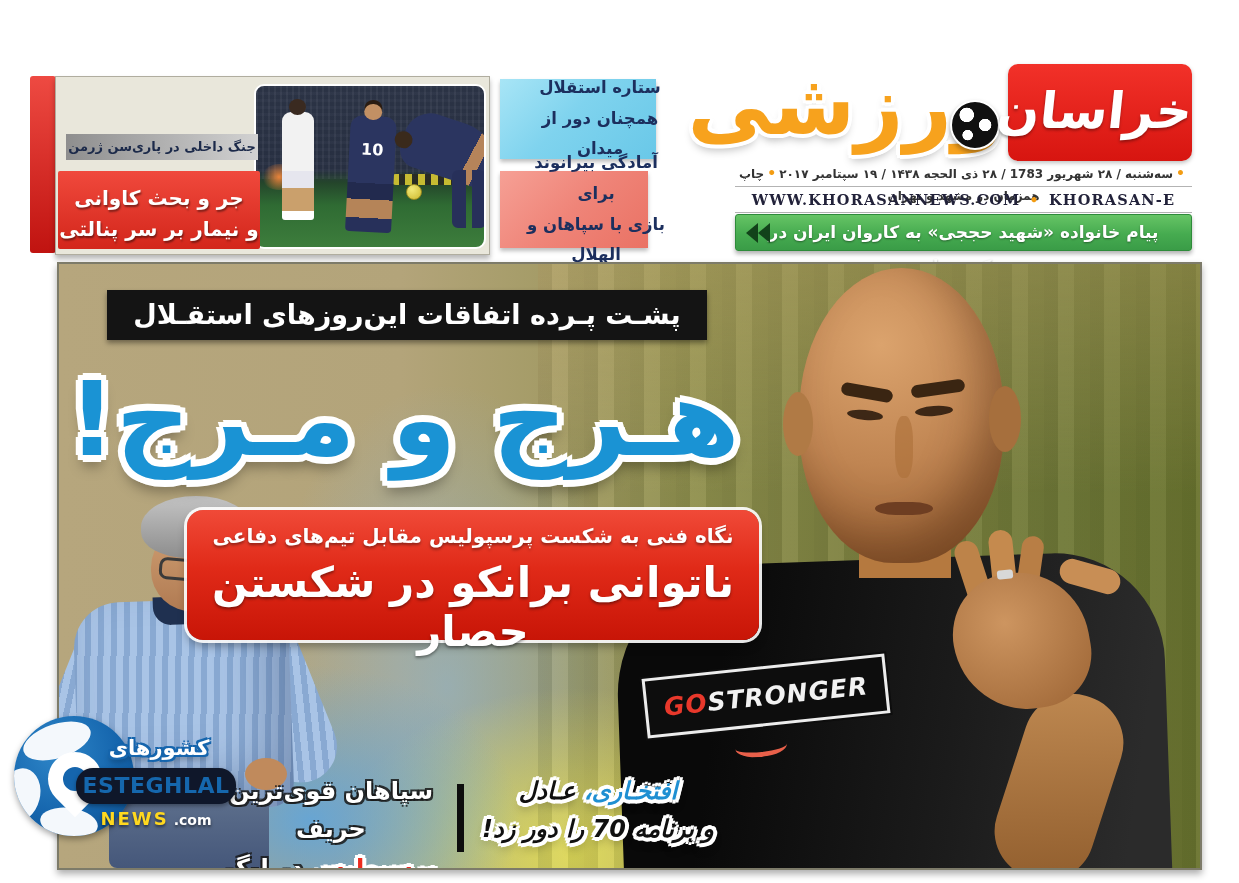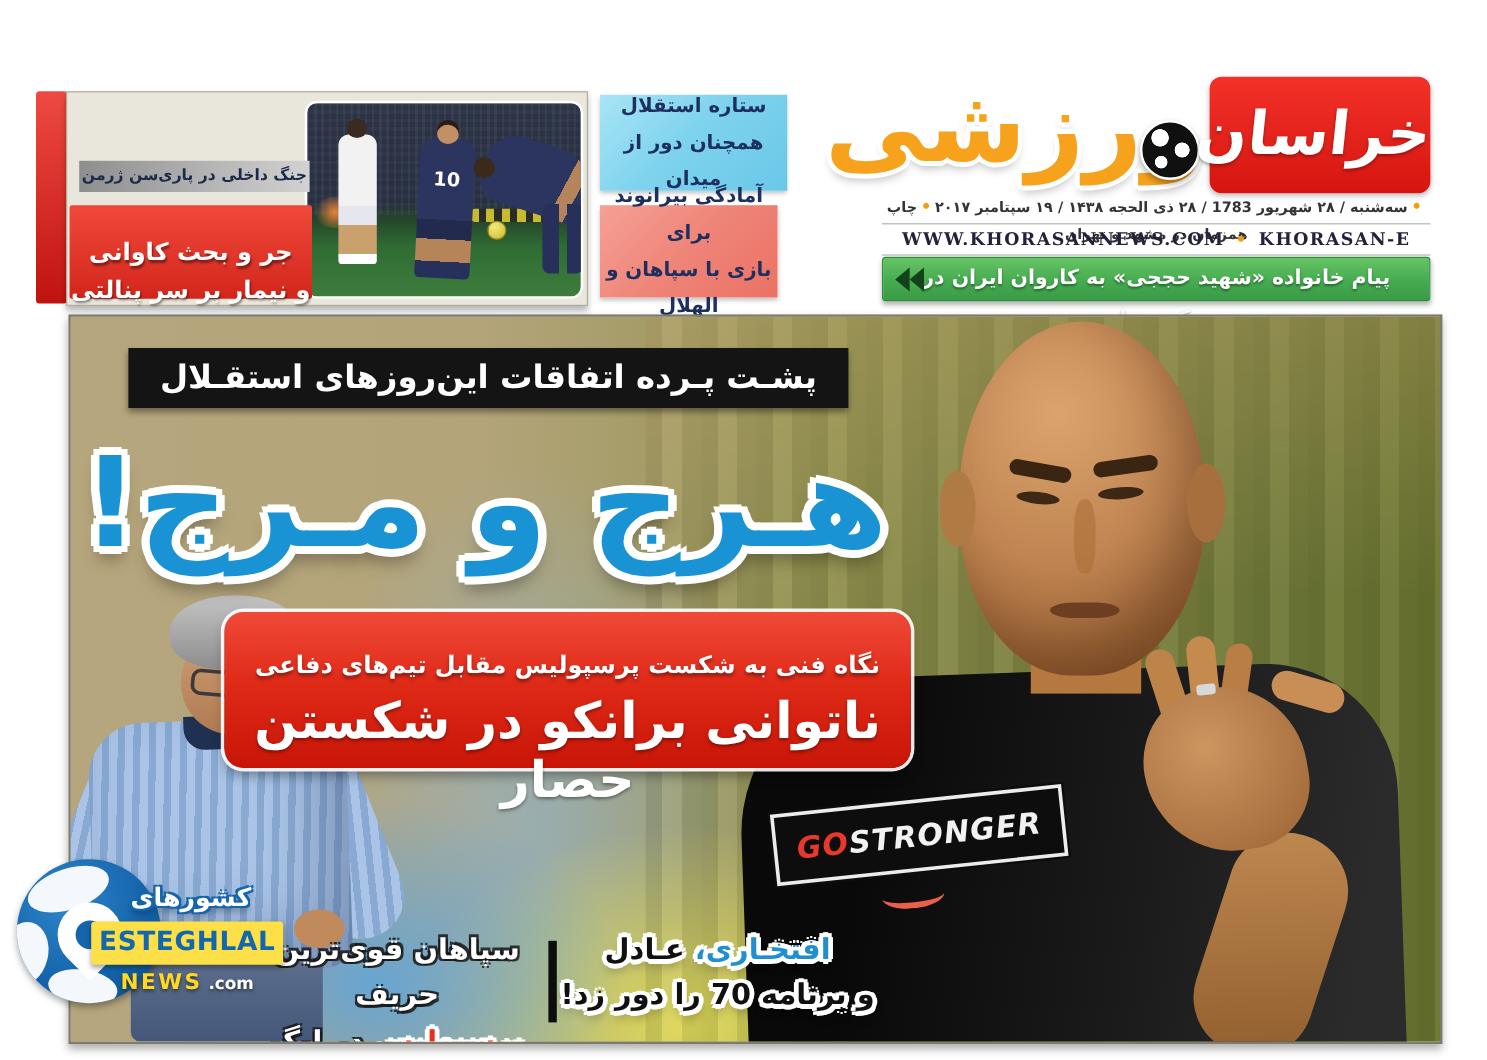--- a/index.html
+++ b/index.html
@@ -39,31 +39,31 @@
   .player-cavani:after{content:"";position:absolute;left:-8px;top:26px;width:18px;height:17px;
      border-radius:50%;background:#3a2a1c;}
   .cavani-legs{left:196px;top:84px;width:34px;height:58px;border-radius:6px;
      background:linear-gradient(90deg,#27305a 0 40%,transparent 40% 60%,#27305a 60%);}
   .ball-dot{left:150px;top:98px;width:14px;height:14px;border-radius:50%;
      background:radial-gradient(circle at 35% 30%,#f4ea7a,#cdb92e);border:1px solid #9a8a20;}
   .psg-kicker{left:10px;top:57px;width:192px;height:26px;line-height:26px;text-align:center;
      background:linear-gradient(90deg,#8e8e8e,#d2d2d2);color:#1c2a4a;font-size:13px;font-weight:bold;}
   .psg-headline{left:2px;top:94px;width:202px;height:78px;border-radius:2px;text-align:center;
      background:linear-gradient(180deg,#f0493c,#d3261b);color:#fff;font-weight:bold;font-size:20px;
-     line-height:1.55;padding-top:24px;box-sizing:border-box;text-shadow:1px 2px 2px rgba(0,0,0,.45);}
+     line-height:1.55;padding-top:12px;box-sizing:border-box;text-shadow:1px 2px 2px rgba(0,0,0,.45);}
 
   
   .box-blue{left:500px;top:79px;width:156px;height:80px;
      background:linear-gradient(135deg,#a8e5f6 0%,#7fd3ee 45%,#69c8e8 100%);
      box-shadow:0 3px 4px rgba(0,0,0,.25);}
   .box-pink{left:500px;top:171px;width:148px;height:77px;
      background:linear-gradient(135deg,#f6a095 0%,#ef8478 50%,#ea7264 100%);
      box-shadow:0 3px 4px rgba(0,0,0,.25);}
   .mid-text{width:100%;height:100%;display:flex;flex-direction:column;justify-content:center;
-     text-align:center;color:#1c2f5e;font-weight:bold;font-size:16.5px;line-height:1.85;}
+     text-align:center;color:#1c2f5e;font-weight:bold;font-size:16.5px;line-height:1.85;margin-left:22px;}
 
   
   .mast-sport{left:728px;top:50px;width:276px;height:114px;line-height:110px;text-align:center;
      color:#f7a21d;font-size:84px;font-weight:900;
      text-shadow:-3px -3px 0 #fff,3px -3px 0 #fff,-3px 3px 0 #fff,3px 3px 0 #fff,
                  -4px 0 0 #fff,4px 0 0 #fff,0 -4px 0 #fff,0 4px 0 #fff,0 6px 8px rgba(0,0,0,.25);}
   .mast-ball{left:950px;top:100px;width:46px;height:46px;border-radius:50%;border:2px solid #fff;
      background:radial-gradient(circle at 32% 28%,#fff 0 7px,transparent 7.5px),
                 radial-gradient(circle at 72% 50%,#fff 0 6px,transparent 6.5px),
                 radial-gradient(circle at 34% 72%,#fff 0 5px,transparent 5.5px),#101010;
@@ -158,31 +158,31 @@
 
   
   .kicker-bar{left:48px;top:26px;width:600px;height:50px;line-height:50px;background:#141414;
      color:#fff;direction:rtl;text-align:center;font-size:27px;font-weight:bold;
      box-shadow:0 3px 5px rgba(0,0,0,.4);}
   .headline{left:0;top:68px;width:690px;height:185px;direction:rtl;text-align:center;
      font-size:104px;font-weight:900;color:#1a93d4;line-height:175px;
      text-shadow:-5px -5px 0 #fff,5px -5px 0 #fff,-5px 5px 0 #fff,5px 5px 0 #fff,
        -7px 0 0 #fff,7px 0 0 #fff,0 -7px 0 #fff,0 7px 0 #fff,0 11px 14px rgba(0,0,0,.35);}
   .red-banner{left:128px;top:246px;width:572px;height:130px;border-radius:16px;direction:rtl;
-     text-align:center;box-sizing:border-box;padding-top:32px;
+     text-align:center;box-sizing:border-box;padding-top:14px;
      background:linear-gradient(180deg,#f04a38 0%,#e02a18 45%,#c81507 100%);
      box-shadow:0 0 0 3px rgba(255,255,255,.9),0 6px 10px rgba(0,0,0,.35);color:#fff;}
   .rb1{font-size:20px;font-weight:bold;margin-bottom:10px;text-shadow:0 2px 3px rgba(0,0,0,.4);}
   .rb2{font-size:42px;font-weight:900;text-shadow:0 2px 3px rgba(0,0,0,.4);}
   .outline-w{text-shadow:-3px -3px 0 #fff,3px -3px 0 #fff,-3px 3px 0 #fff,3px 3px 0 #fff,
      -4px 0 0 #fff,4px 0 0 #fff,0 -4px 0 #fff,0 4px 0 #fff,0 6px 8px rgba(0,0,0,.35);}
   .green-state{left:160px;top:388px;width:560px;direction:rtl;text-align:center;
      font-size:35px;font-weight:900;color:#2fb24b;line-height:1.7;}
   .bottom-right{left:408px;top:508px;width:262px;direction:rtl;text-align:center;
-     font-size:24px;font-weight:900;line-height:1.6;}
+     font-size:24px;font-weight:900;line-height:1.6;font-style:italic;}
   .br-blue{color:#1f8fd2;}
   .br-black{color:#101010;}
   .bottom-sep{left:398px;top:520px;width:7px;height:68px;background:#0d0d0d;}
   .bottom-left{left:148px;top:508px;width:248px;direction:rtl;text-align:center;
      font-size:24px;font-weight:900;line-height:1.6;}
   .bl-white{color:#fff;text-shadow:-2px -2px 0 rgba(25,25,25,.85),2px -2px 0 rgba(25,25,25,.85),
      -2px 2px 0 rgba(25,25,25,.85),2px 2px 0 rgba(25,25,25,.85);}
   .bl-team{color:#ec2b1e;}
 
   
@@ -193,21 +193,21 @@
   .wm-arc1{left:8px;top:8px;width:70px;height:34px;border-radius:50%;background:#f4f8fc;transform:rotate(-18deg);}
   .wm-arc2{left:-14px;top:52px;width:40px;height:54px;border-radius:50%;background:#f4f8fc;transform:rotate(14deg);}
   .wm-arc3{left:26px;top:92px;width:58px;height:30px;border-radius:50%;background:#f4f8fc;transform:rotate(8deg);}
   .wm-pin{left:34px;top:36px;width:54px;height:54px;background:#fff;border-radius:50% 50% 50% 0;
      transform:rotate(-45deg);}
   .wm-pin:after{content:"";position:absolute;left:15px;top:15px;width:24px;height:24px;border-radius:50%;
      background:#1565ad;}
   .wm-fa{left:70px;top:26px;width:150px;height:30px;direction:rtl;text-align:center;color:#fff;
      font-size:21px;font-weight:bold;
      text-shadow:-2px -2px 0 #1565ad,2px -2px 0 #1565ad,-2px 2px 0 #1565ad,2px 2px 0 #1565ad,0 4px 6px rgba(0,0,0,.4);}
-  .wm-box{left:62px;top:58px;width:160px;height:36px;line-height:36px;background:#fde047;border-radius:3px;
+  .wm-box{left:62px;top:58px;width:160px;height:36px;line-height:36px;background:#0f172a;border-radius:17px;
      text-align:center;color:#1567ad;font-size:22px;font-weight:900;letter-spacing:.5px;
      box-shadow:0 2px 4px rgba(0,0,0,.35);}
   .wm-news{left:62px;top:98px;width:160px;height:28px;text-align:center;}
   .wm-news .n{color:#ffd81f;font-size:18px;font-weight:900;letter-spacing:2px;
      text-shadow:0 2px 3px rgba(0,0,0,.5);}
   .wm-news .c{color:#fff;font-size:14px;font-weight:bold;text-shadow:0 2px 3px rgba(0,0,0,.55);}
 </style>
 </head>
 <body>
 

